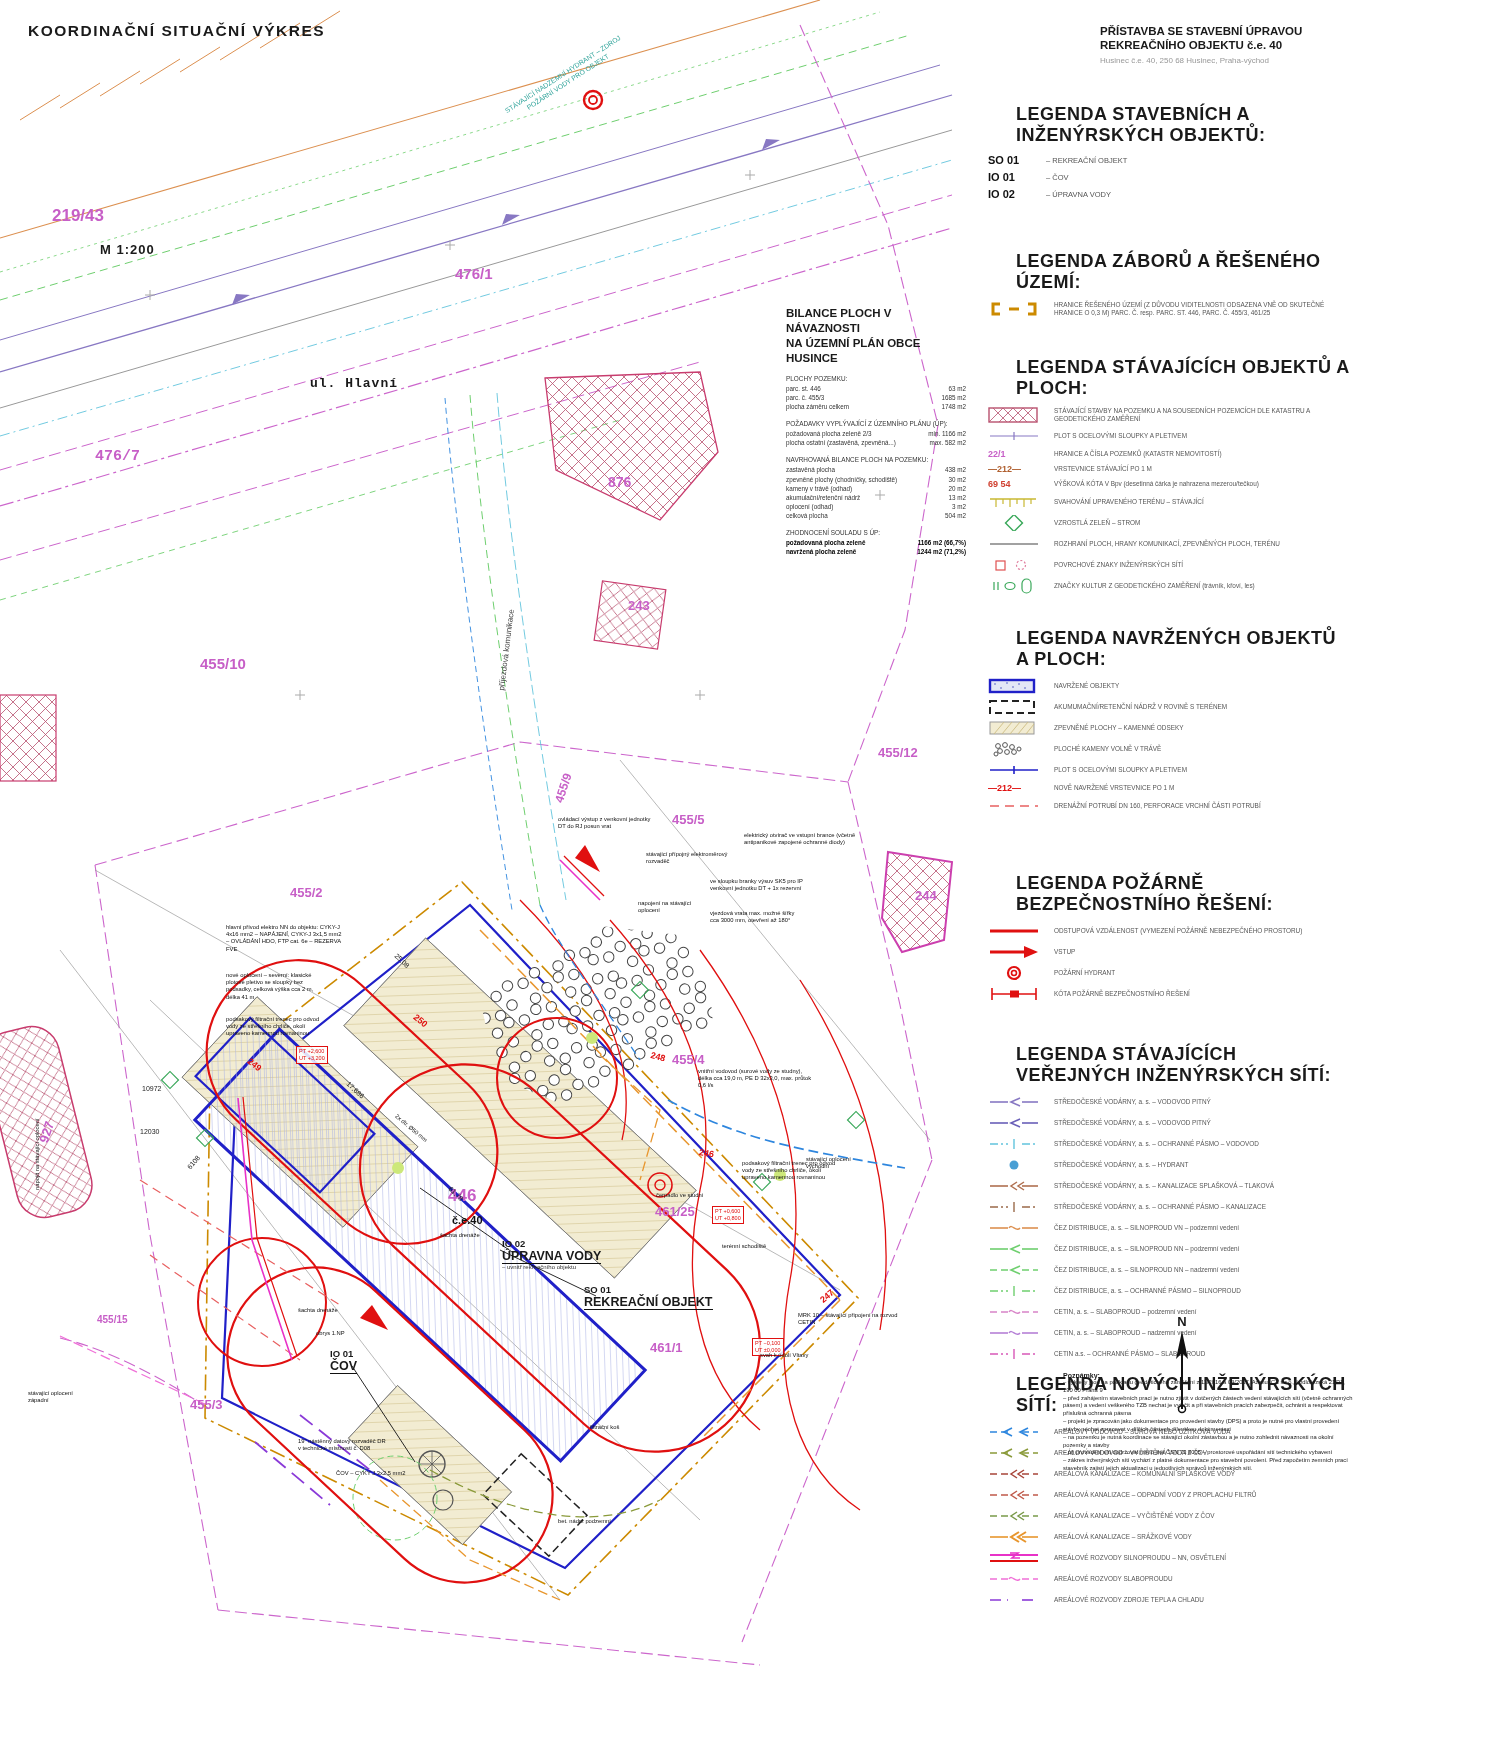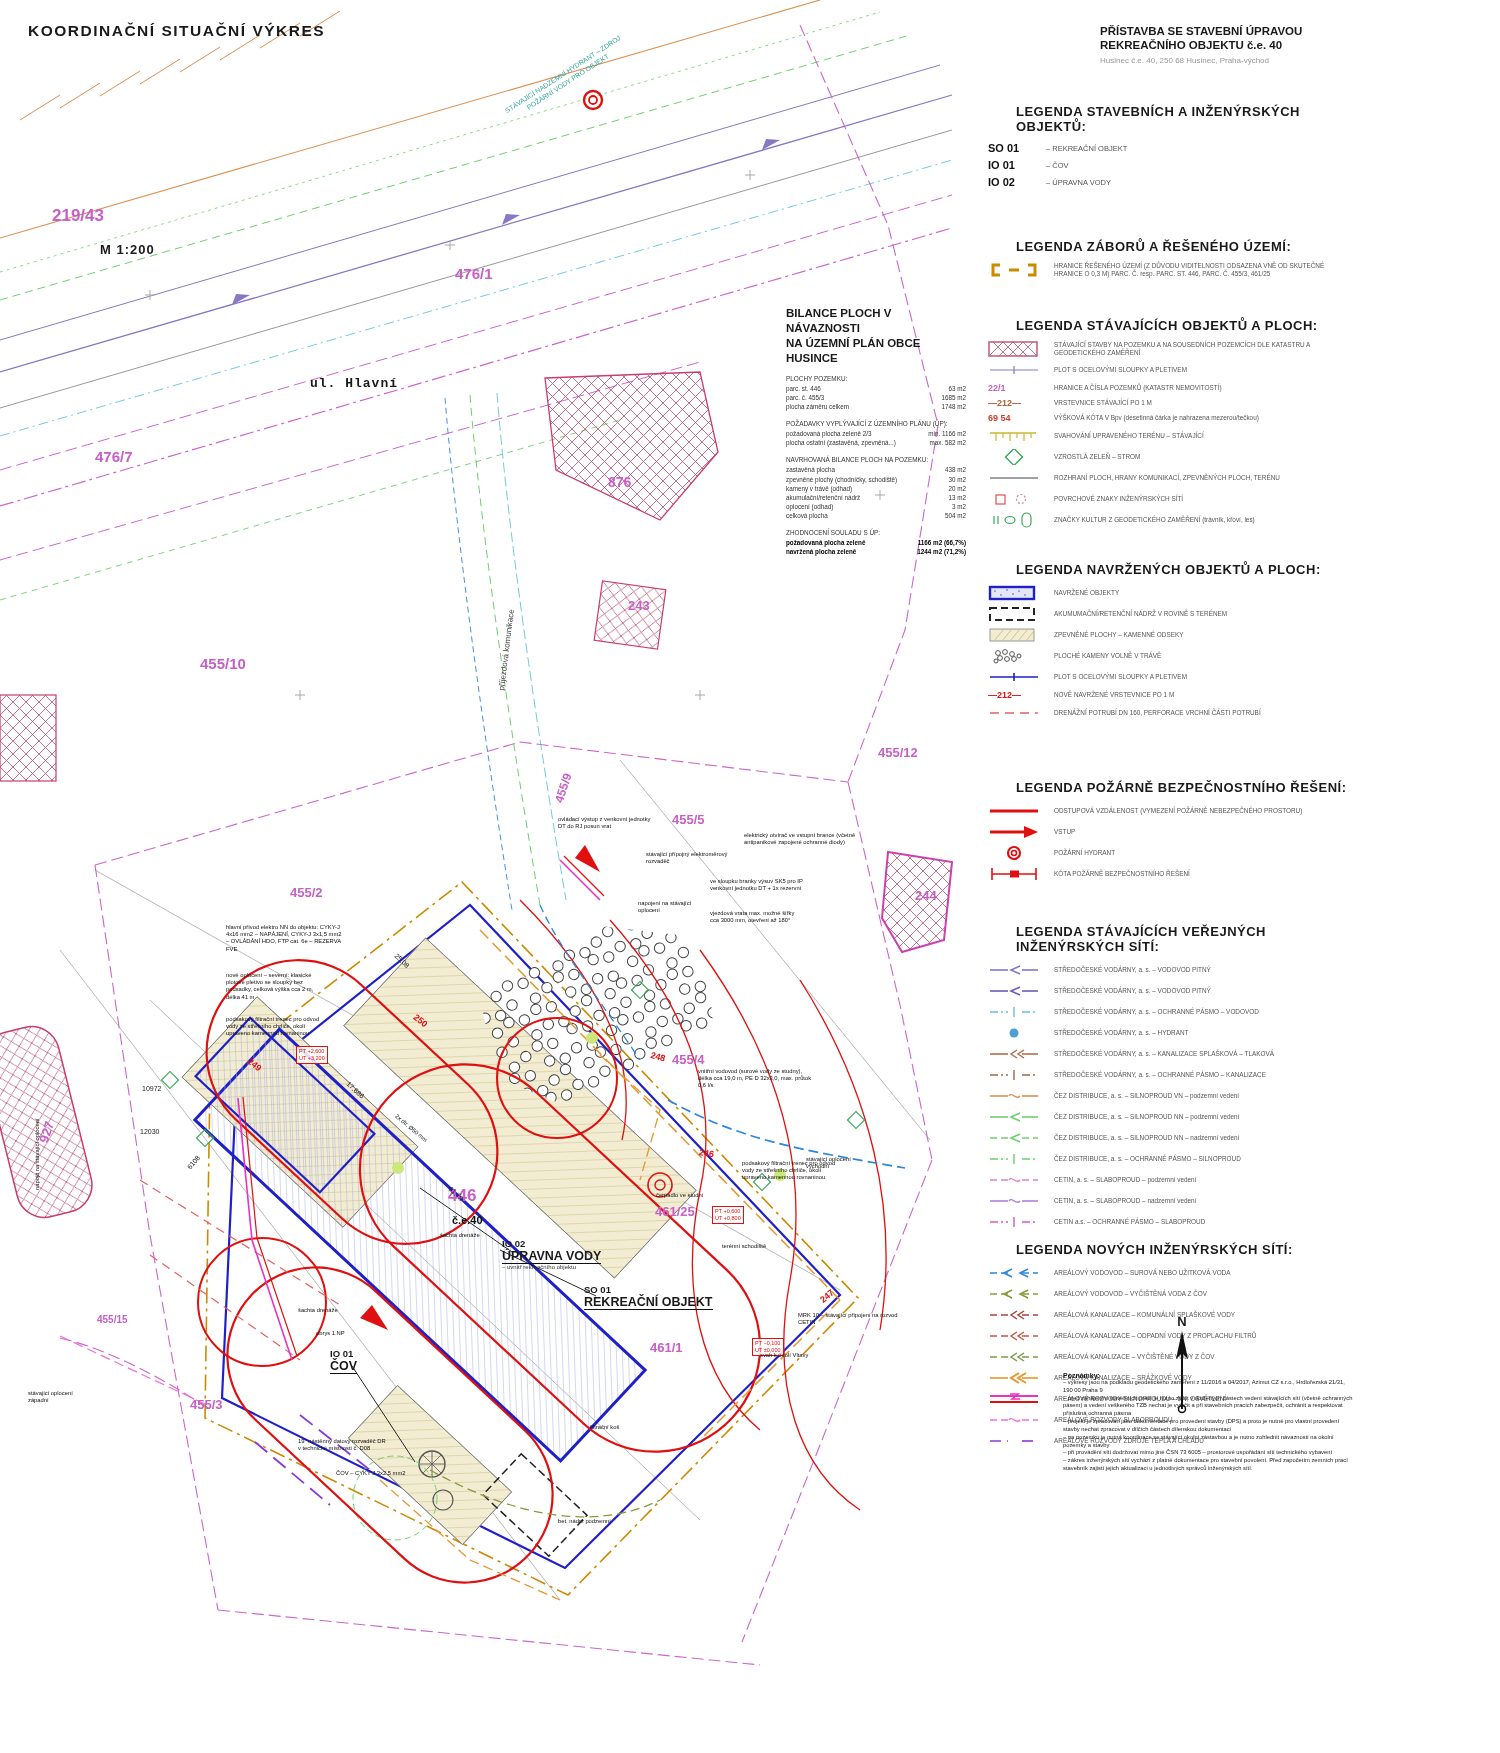--- a/index.html
+++ b/index.html
@@ -21,21 +21,21 @@
   .scale{position:absolute;left:100px;top:242px;font-size:13px;font-weight:bold;letter-spacing:1px;z-index:3;}
   .street{position:absolute;left:310px;top:376px;font-size:13px;font-weight:bold;letter-spacing:1px;z-index:3;font-family:Liberation Mono, monospace;}
   .road-label{position:absolute;left:497px;top:690px;font-size:8px;color:#444;
               transform:rotate(-83deg);transform-origin:0 0;z-index:3;white-space:nowrap;}
   .hydrant-note{position:absolute;left:498px;top:112px;font-size:6.8px;line-height:1.3;color:#2fa39a;
                 transform:rotate(-33deg);transform-origin:0 0;text-align:center;width:150px;z-index:3;}
   .titleblock{position:absolute;left:1100px;top:24px;width:250px;z-index:3;}
   .titleblock .t{font-size:11.5px;font-weight:bold;line-height:1.25;}
   .titleblock .addr{font-size:8px;color:#999;margin-top:3px;}
   #legends{position:absolute;left:988px;top:104px;width:362px;z-index:3;}
-  .legend-section h2{font-size:13px;font-weight:bold;letter-spacing:.5px;margin:0 0 8px 0;padding-left:28px;}
+  .legend-section h2{font-size:18px;font-weight:bold;letter-spacing:.5px;margin:0 0 8px 0;padding-left:28px;}
   .legend-row{display:flex;align-items:center;margin:0 0 5px 0;}
   .legend-row .sym{width:58px;flex:0 0 58px;display:flex;align-items:center;justify-content:flex-start;}
   .legend-row .lbl{font-size:6.4px;line-height:1.25;color:#555;padding-left:8px;}
   .legend-row .code{font-size:11px;font-weight:bold;width:58px;flex:0 0 58px;color:#111;}
   .legend-row .codelbl{font-size:7.5px;color:#555;}
   .symtxt{font-size:9px;font-weight:bold;white-space:nowrap;}
   #balance{position:absolute;left:786px;top:306px;width:180px;z-index:3;}
   #balance .bt{font-size:11.5px;font-weight:bold;line-height:1.3;}
   .bal-group{margin-top:9px;}
   .bal-h{font-size:6.4px;color:#333;margin-bottom:2px;}
@@ -883,21 +883,21 @@
     <svg width="22" height="86" viewBox="0 0 22 86">
       <polygon points="11,2 17,30 11,24 5,30" fill="#111"></polygon>
       <line x1="11" y1="24" x2="11" y2="80" stroke="#111" stroke-width="2"></line>
       <circle cx="11" cy="80" r="3.5" fill="none" stroke="#111" stroke-width="1.5"></circle>
     </svg>
   </div>
 
   <div id="map-labels">
       <div class="map-label" style="left: 52px; top: 206px; font-size: 17px; text-align: right;">219/43</div>
       <div class="map-label" style="left: 455px; top: 265px; font-size: 15px;">476/1</div>
-      <div class="map-label" style="left: 95px; top: 448px; font-size: 15px;">476/7</div>
+      <div class="map-label" style="left: 95px; top: 448px; font-size: 15px; font-family: Liberation Mono, monospace;">476/7</div>
       <div class="map-label" style="left: 608px; top: 462px; font-size: 14px; margin-top: 12px;">876</div>
       <div class="map-label" style="left: 628px; top: 598px; font-size: 13px;">243</div>
       <div class="map-label" style="left: 200px; top: 655px; font-size: 15px;">455/10</div>
       <div class="map-label" style="left: 878px; top: 745px; font-size: 13px;">455/12</div>
       <div class="map-label" style="left: 552px; top: 800px; font-size: 12px; transform: rotate(-72deg);">455/9</div>
       <div class="map-label" style="left: 672px; top: 792px; font-size: 13px; margin-top: 20px;">455/5</div>
       <div class="map-label" style="left: 290px; top: 885px; font-size: 13px;">455/2</div>
       <div class="map-label" style="left: 672px; top: 1052px; font-size: 13px;">455/4</div>
       <div class="map-label" style="left: 97px; top: 1314px; font-size: 10px;">455/15</div>
       <div class="map-label" style="left: 190px; top: 1397px; font-size: 13px;">455/3</div>

